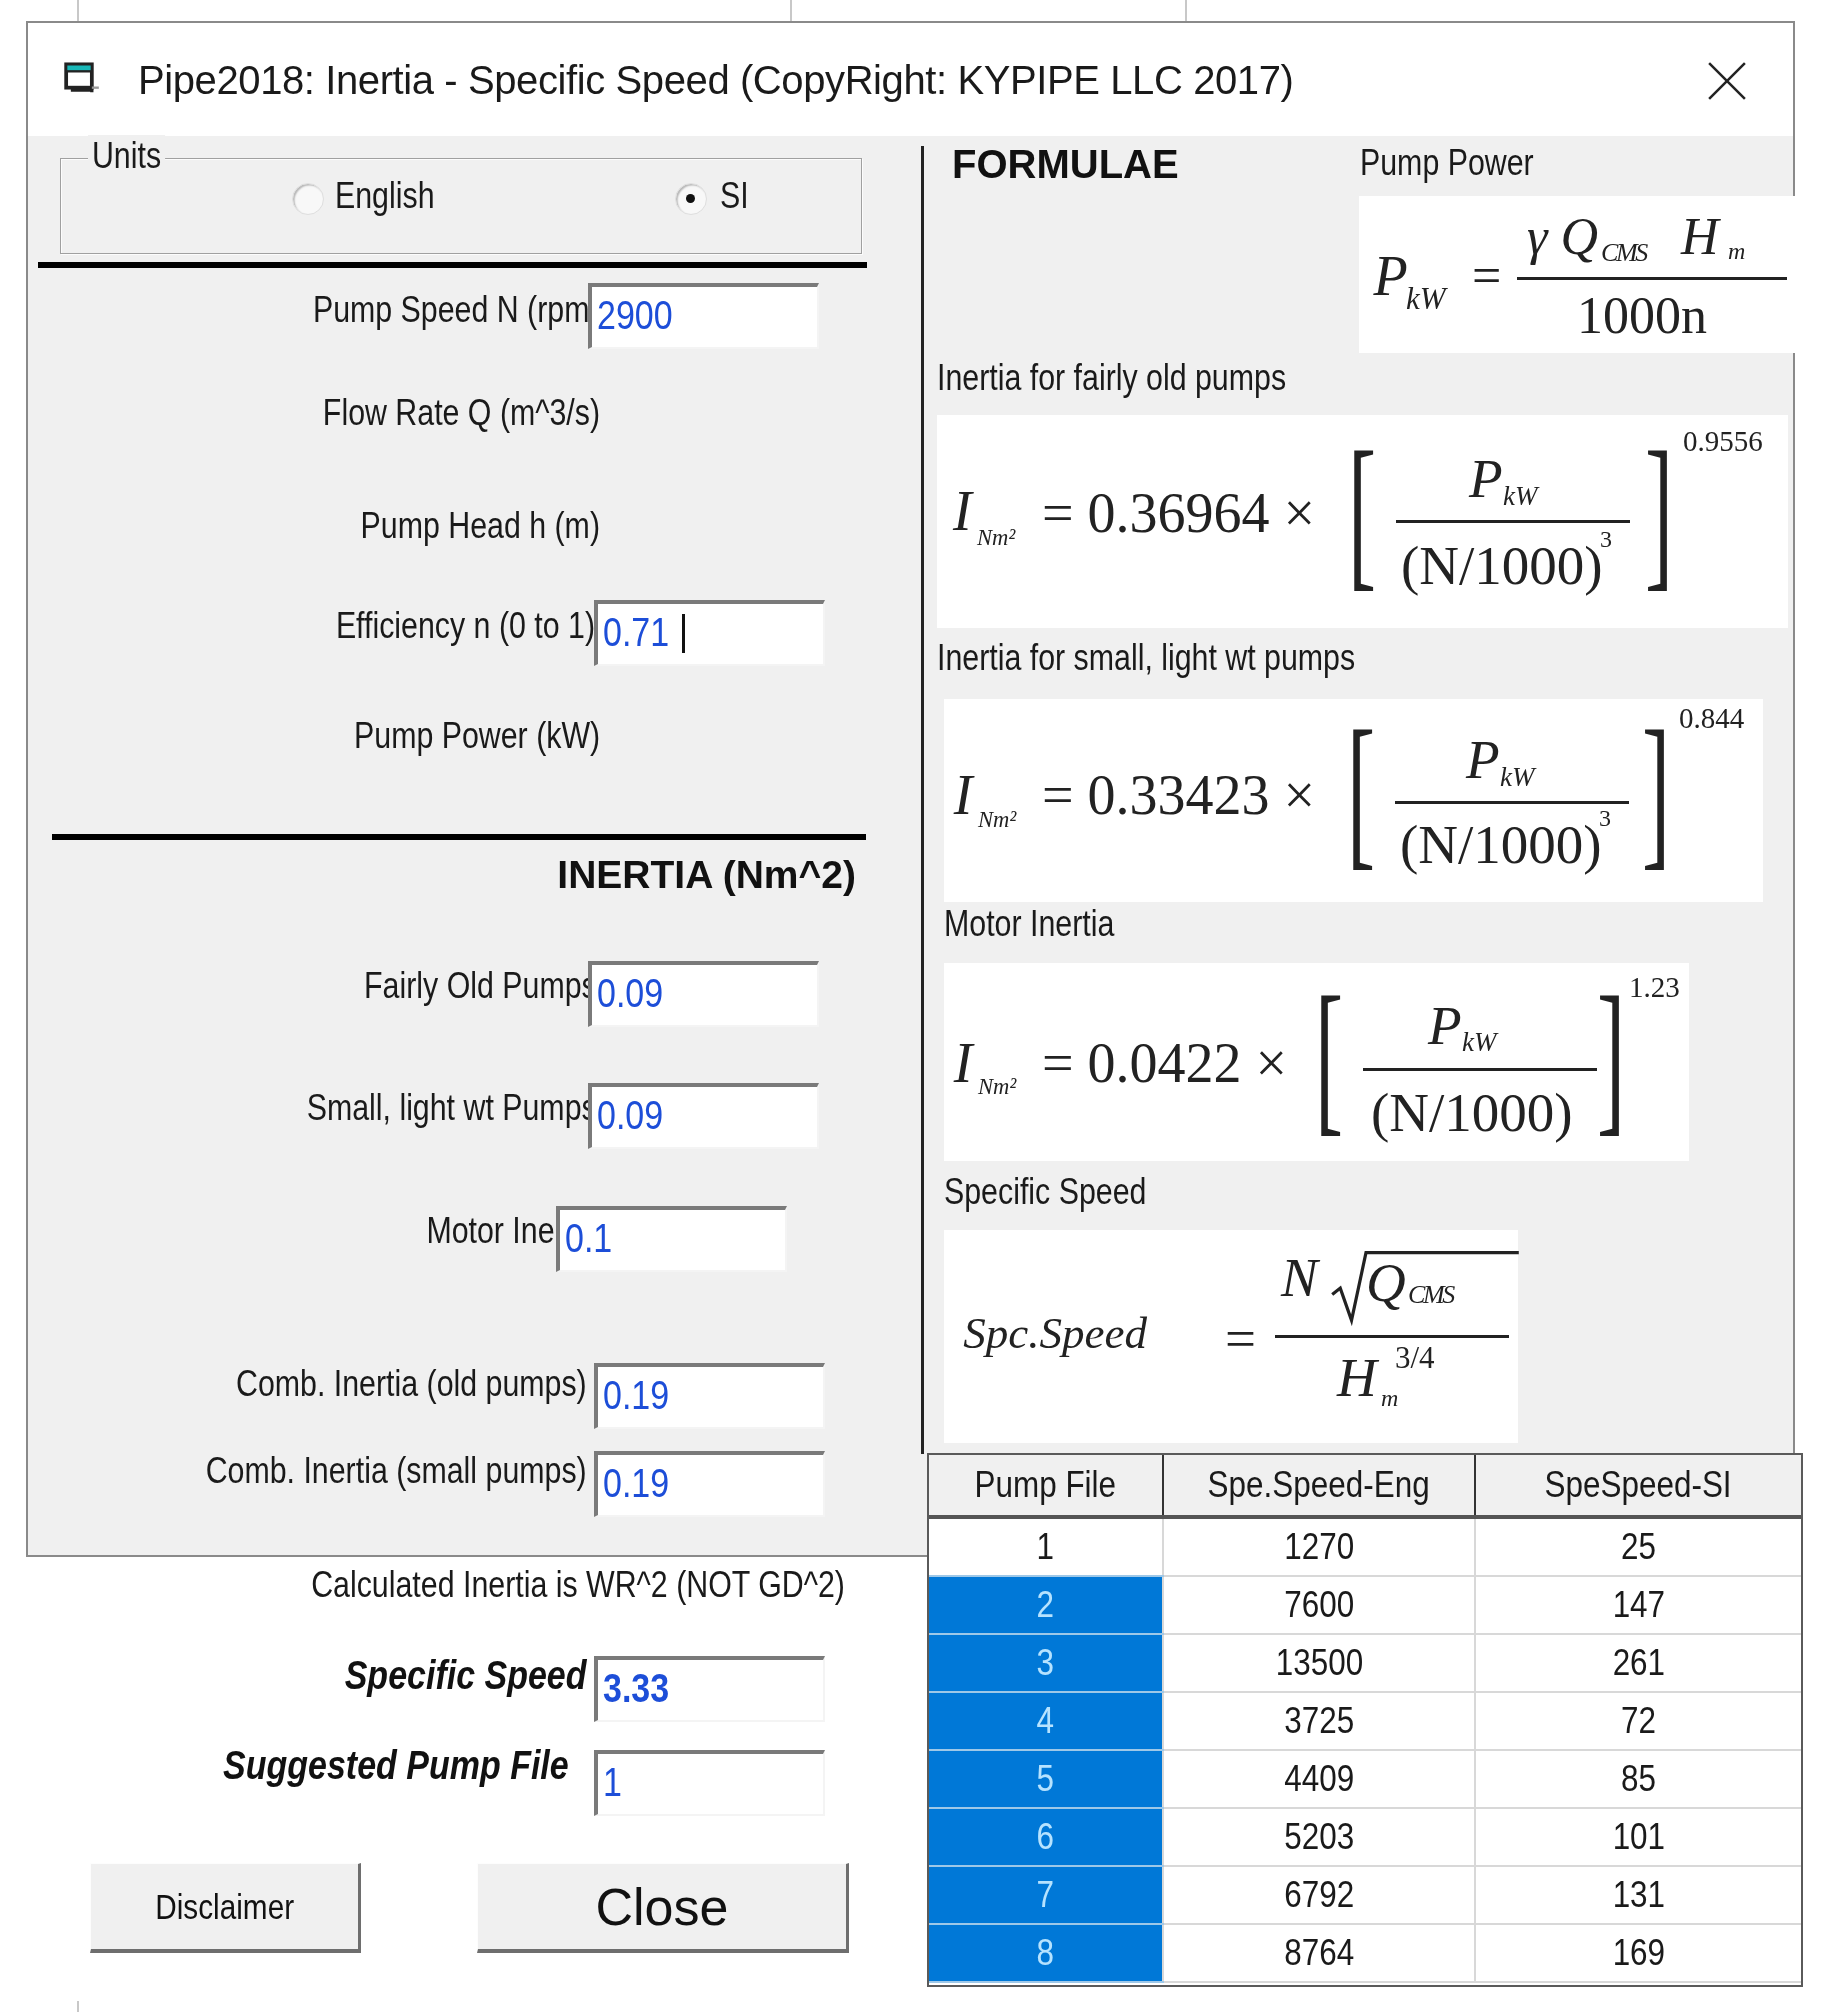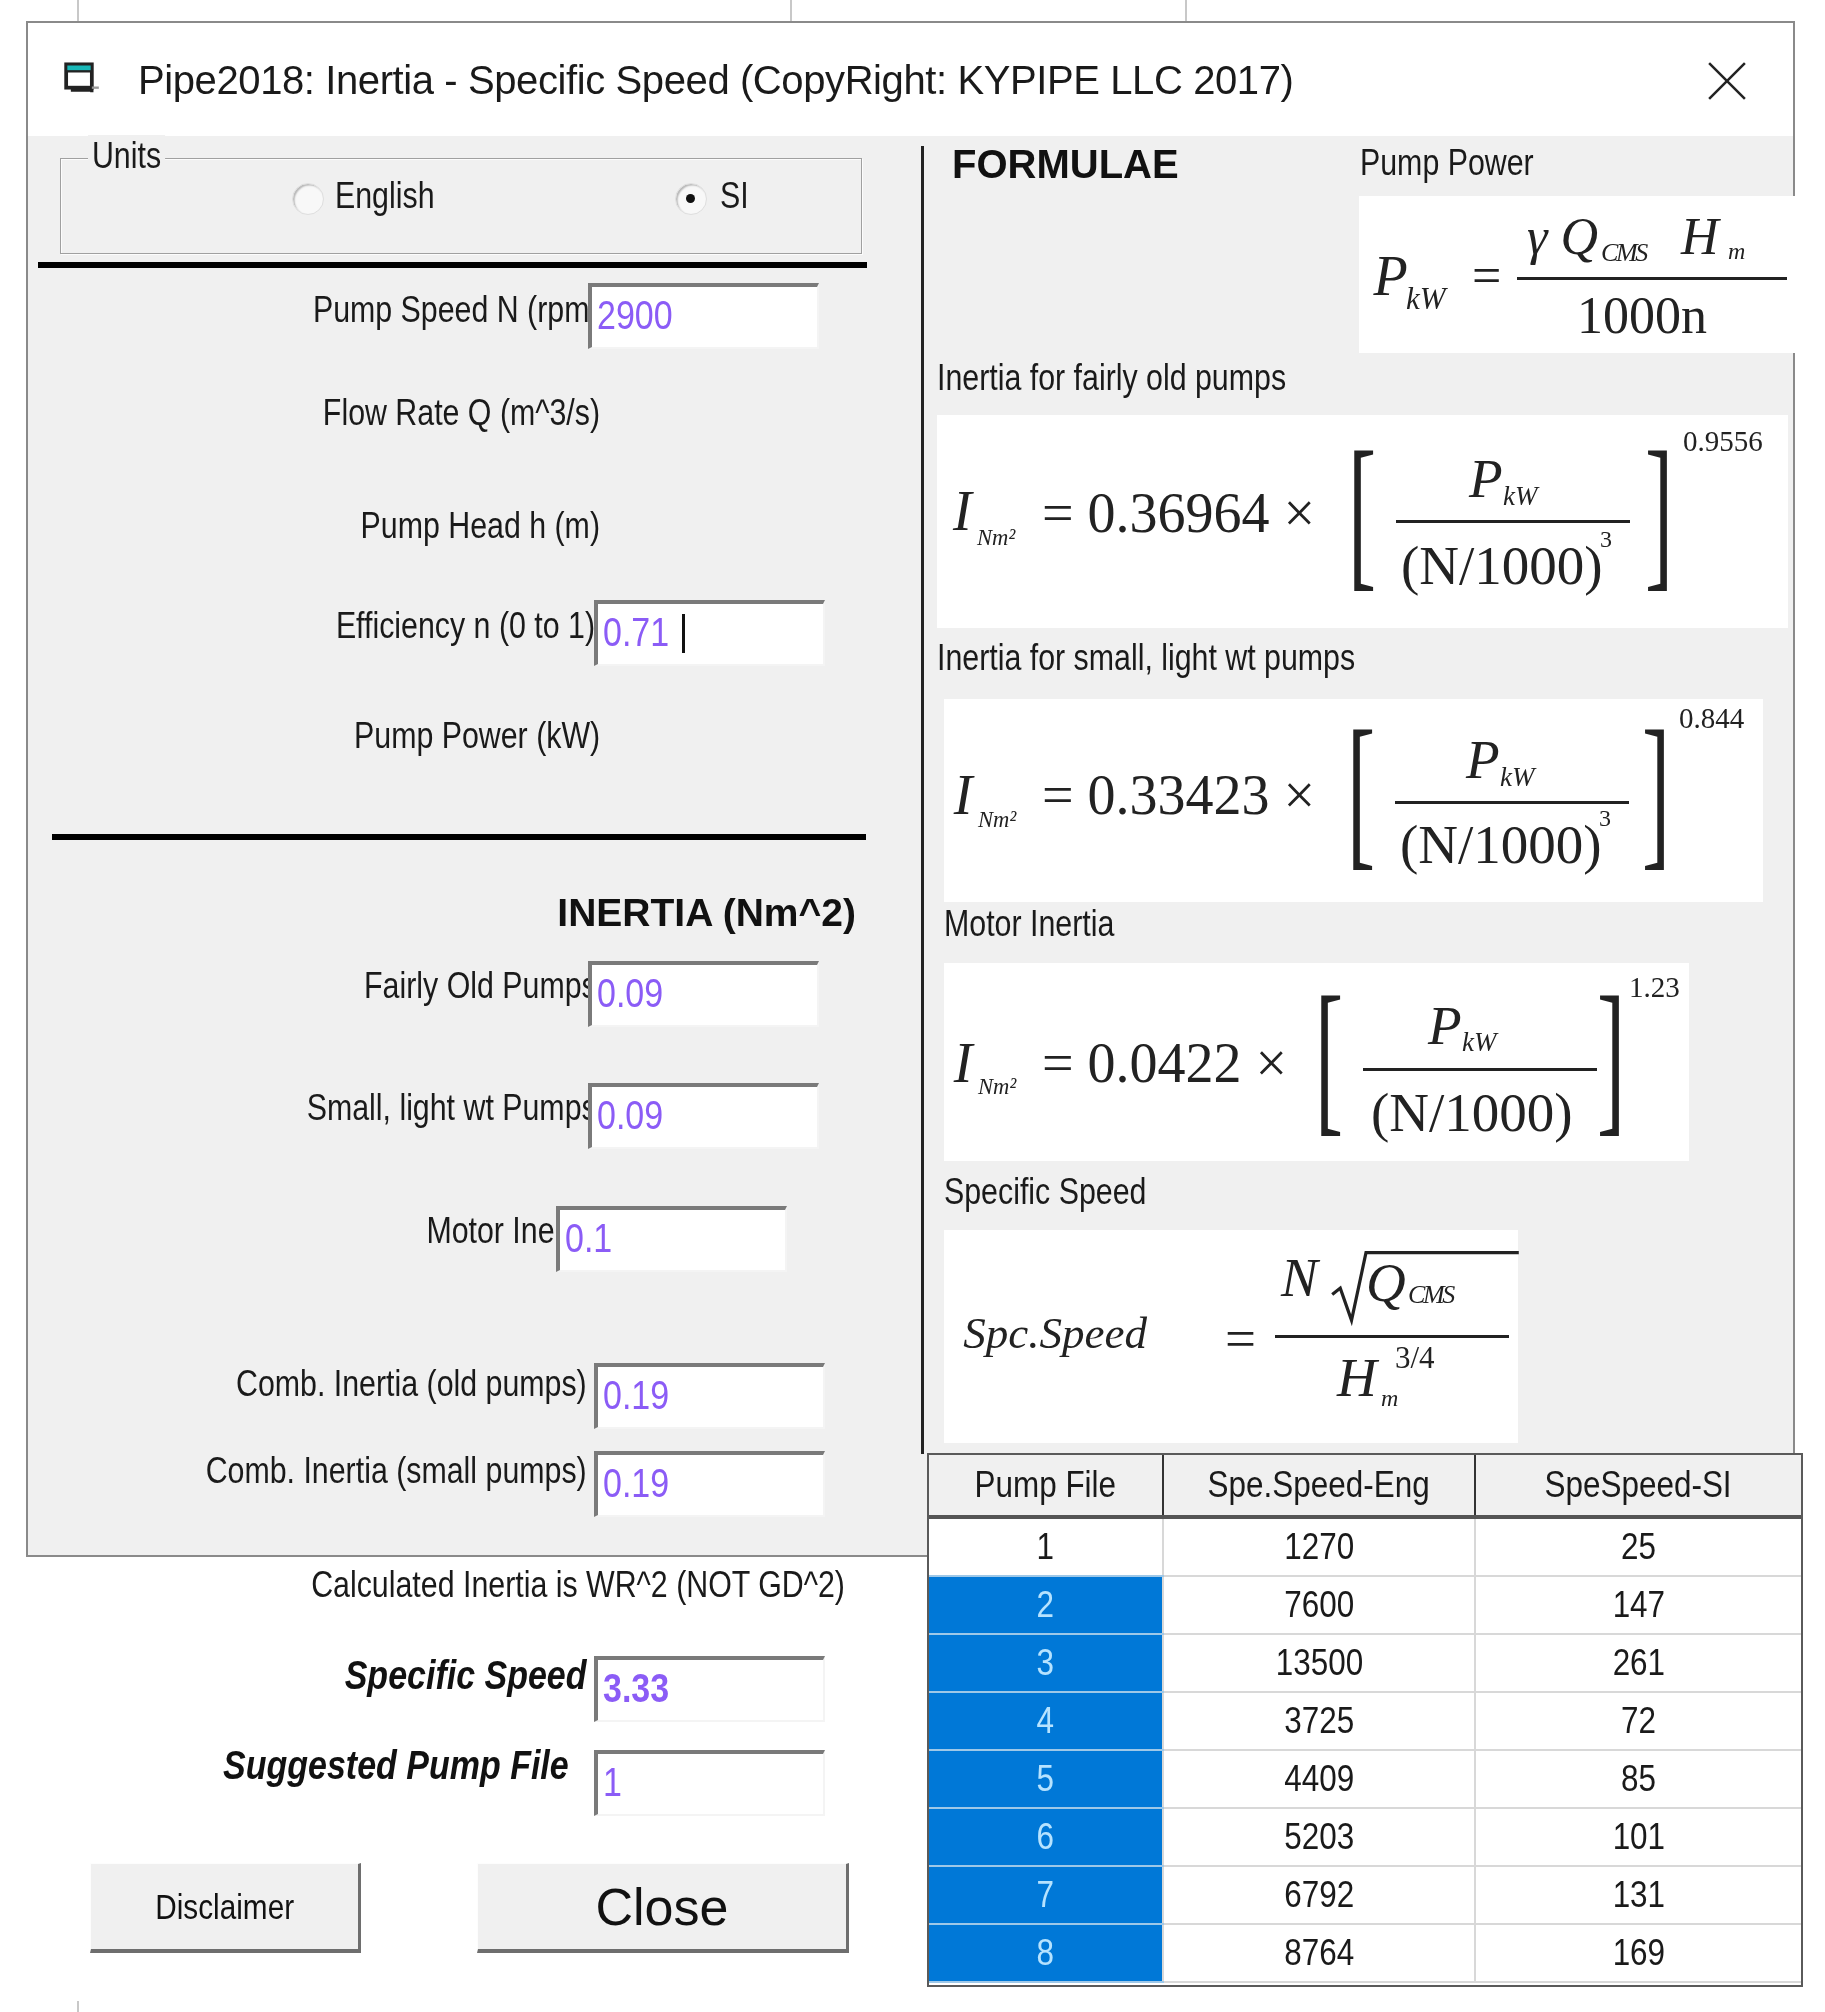--- a/index.html
+++ b/index.html
@@ -44,21 +44,21 @@
   }
   .radio.checked::after {
     content:""; position:absolute; left:9.7px; top:9.7px; width:9.7px; height:9.7px;
     border-radius:50%; background:#111;
   }
   .hr-black { position:absolute; background:#000; height:5.6px; }
   .tb {
     position:absolute; width:231px; height:66px; background:#fff;
     border-top:4.8px solid #7a7a7a; border-left:4px solid #7a7a7a;
     border-right:2.4px solid #f4f4f4; border-bottom:2.4px solid #f4f4f4;
-    box-sizing:border-box; font-size:40px; padding:6.4px 0 0 4.8px; color:#8b5cf6;
+    box-sizing:border-box; font-size:40px; padding:6.4px 0 0 4.8px; color:#1d4ed8;
     font-family:"Liberation Sans", sans-serif; overflow:hidden; white-space:nowrap;
   }
   .tb span { display:inline-block; transform:scaleX(0.85); transform-origin:left center; }
   .tb.disabled { color:#8a8a8a; }
   .tb.bold { font-weight:bold; }
   .caret { display:inline-block; width:2.4px; height:39px; background:#111; vertical-align:-6.4px; margin-left:1.6px; }
   .heading-bold {
     position:absolute; font-weight:bold; font-size:39px; color:#111; white-space:nowrap;
   }
   .bi {
@@ -138,21 +138,21 @@
 
   <div class="lbl" style="right:1193px;top:482px;">Pump Head h (m)</div>
 
   <div class="lbl" style="right:1198px;top:582px;">Efficiency n (0 to 1)</div>
   <div class="tb" style="left:566px;top:577px;"><span>0.71</span><i class="caret"></i></div>
 
   <div class="lbl" style="right:1193px;top:692px;">Pump Power (kW)</div>
 
   <div class="hr-black" style="left:24px;top:811px;width:814px;"></div>
 
-  <div class="heading-bold" style="right:937px;top:830px;margin-top:38px;">INERTIA (Nm^2)</div>
+  <div class="heading-bold" style="right:937px;top:830px;">INERTIA (Nm^2)</div>
 
   <div class="lbl" style="right:1196px;top:942px;">Fairly Old Pumps</div>
   <div class="tb" style="left:560px;top:938px;"><span>0.09</span></div>
 
   <div class="lbl" style="right:1196px;top:1064px;">Small, light wt Pumps</div>
   <div class="tb" style="left:560px;top:1060px;"><span>0.09</span></div>
 
   <div class="lbl" style="right:1196px;top:1187px;">Motor Inertia</div>
   <div class="tb" style="left:528px;top:1183px;"><span>0.1</span></div>
 

